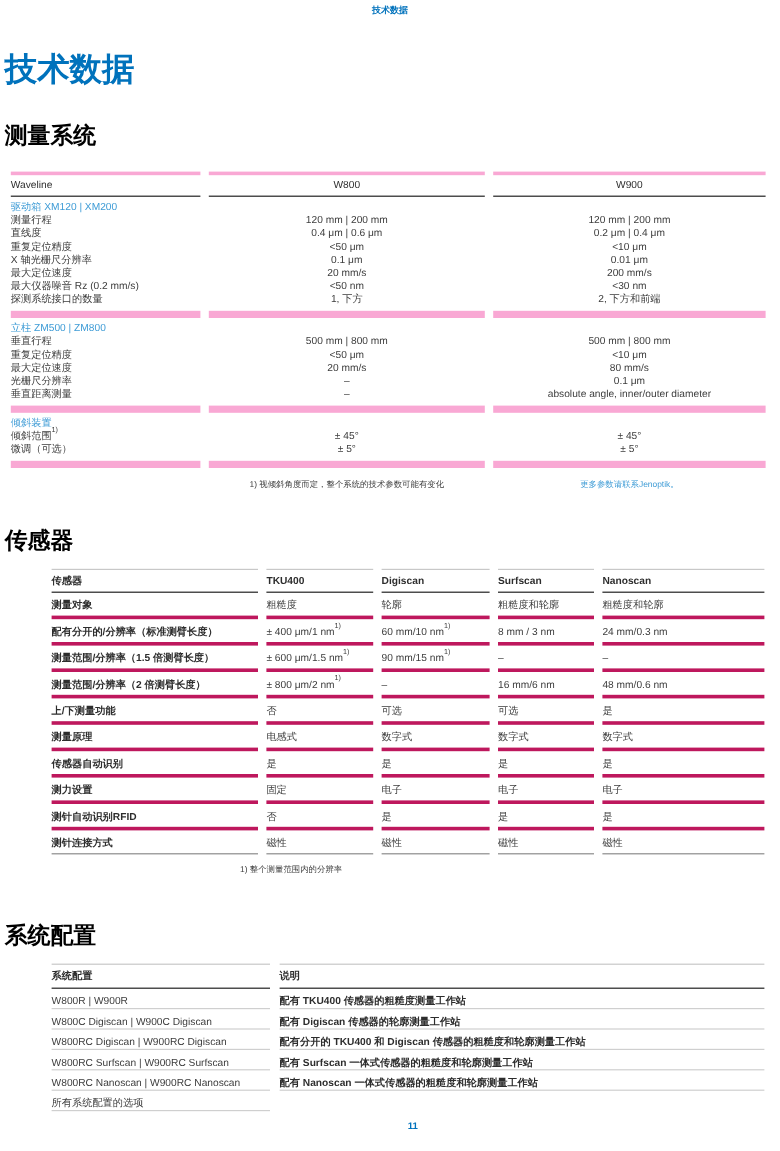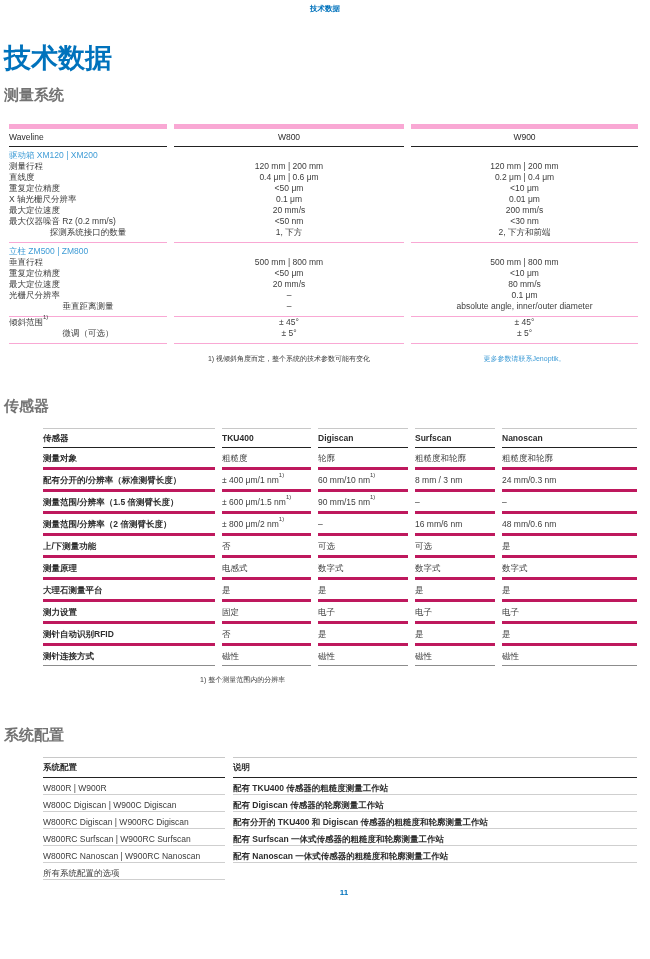--- a/index.html
+++ b/index.html
@@ -4,32 +4,32 @@
 <style>
   html,body{margin:0;padding:0;}
   body{
     width:650px;height:959px;overflow:hidden;box-sizing:border-box;
     background:#ffffff;padding-top:4px;position:relative;
     font-family:"Liberation Sans","DejaVu Sans",sans-serif;color:#3c3c3c;
     -webkit-font-smoothing:antialiased;
   }
   .running-header{text-align:center;font-size:7.5px;line-height:10px;color:#0072bc;font-weight:700;}
   h1.title{margin:28px 0 0 4px;font-size:27px;line-height:32px;font-weight:700;color:#0072bc;}
-  h2.sect{margin:12px 0 0 4px;font-size:15px;line-height:18px;font-weight:700;color:#737373;}
+  h2.sect{margin:31px 0 0 4px;font-size:19px;line-height:18px;font-weight:700;color:#000000;}
   h2#sens-heading{margin-top:34px;}
   h2#conf-heading{margin-top:42px;}
 
   
   .t1{margin:20px 0 0 9px;width:629px;display:grid;
       grid-template-columns:158px 230px 227px;column-gap:7px;
       font-size:8.5px;line-height:11px;}
   .t1 .v{text-align:center;}
-  .t1 .h{border-top:5px solid #f9a8d4;border-bottom:1.5px solid #222;padding:3px 0;color:#2d2d2d;}
+  .t1 .h{border-top:3px solid #f9a8d4;border-bottom:1.5px solid #222;padding:3px 0;color:#2d2d2d;}
   .t1 .sec{grid-column:1/-1;color:#3f9cd6;padding-top:3px;}
-  .t1 .lb{border-bottom:1px solid #f9a8d4;padding-bottom:4px;text-align:center;}
+  .t1 .lb{border-bottom:6px solid #f9a8d4;padding-bottom:4px;}
   .t1.fnrow{margin:10px 0 0 9px;}
   .fn{font-size:7px;line-height:9px;}
   .link{color:#3f9cd6;cursor:pointer;}
 
   
   .t2{margin:13px 0 0 43px;width:594px;display:grid;
       grid-template-columns:172px 89px 90px 80px 135px;column-gap:7px;
       font-size:8.5px;line-height:10px;}
   .t2>div{border-bottom:3px solid #be185d;padding:5px 0 4px;}
   .t2 .h{border-top:1px solid #c8c8c8;border-bottom:1.5px solid #222;font-weight:700;padding:4px 0;color:#2d2d2d;}
@@ -105,20 +105,21 @@
   <div class="v">80 mm/s</div>
 
   <div>光栅尺分辨率</div>
   <div class="v">–</div>
   <div class="v">0.1 μm</div>
 
   <div class="lb">垂直距离测量</div>
   <div class="v lb">–</div>
   <div class="v lb">absolute angle, inner/outer diameter</div>
 
+  <div class="sec">倾斜装置</div>
 
   <div>
     <span>倾斜范围</span><sup class="sup">1)</sup>
   </div>
   <div class="v">± 45°</div>
   <div class="v">± 45°</div>
 
   <div class="lb">微调（可选）</div>
   <div class="v lb">± 5°</div>
   <div class="v lb">± 5°</div>
@@ -168,21 +169,21 @@
   <div>可选</div>
   <div>可选</div>
   <div>是</div>
 
   <div class="lbl">测量原理</div>
   <div>电感式</div>
   <div>数字式</div>
   <div>数字式</div>
   <div>数字式</div>
 
-  <div class="lbl">大理石测量平台</div>
+  <div class="lbl">传感器自动识别</div>
   <div>是</div>
   <div>是</div>
   <div>是</div>
   <div>是</div>
 
   <div class="lbl">测力设置</div>
   <div>固定</div>
   <div>电子</div>
   <div>电子</div>
   <div>电子</div>

